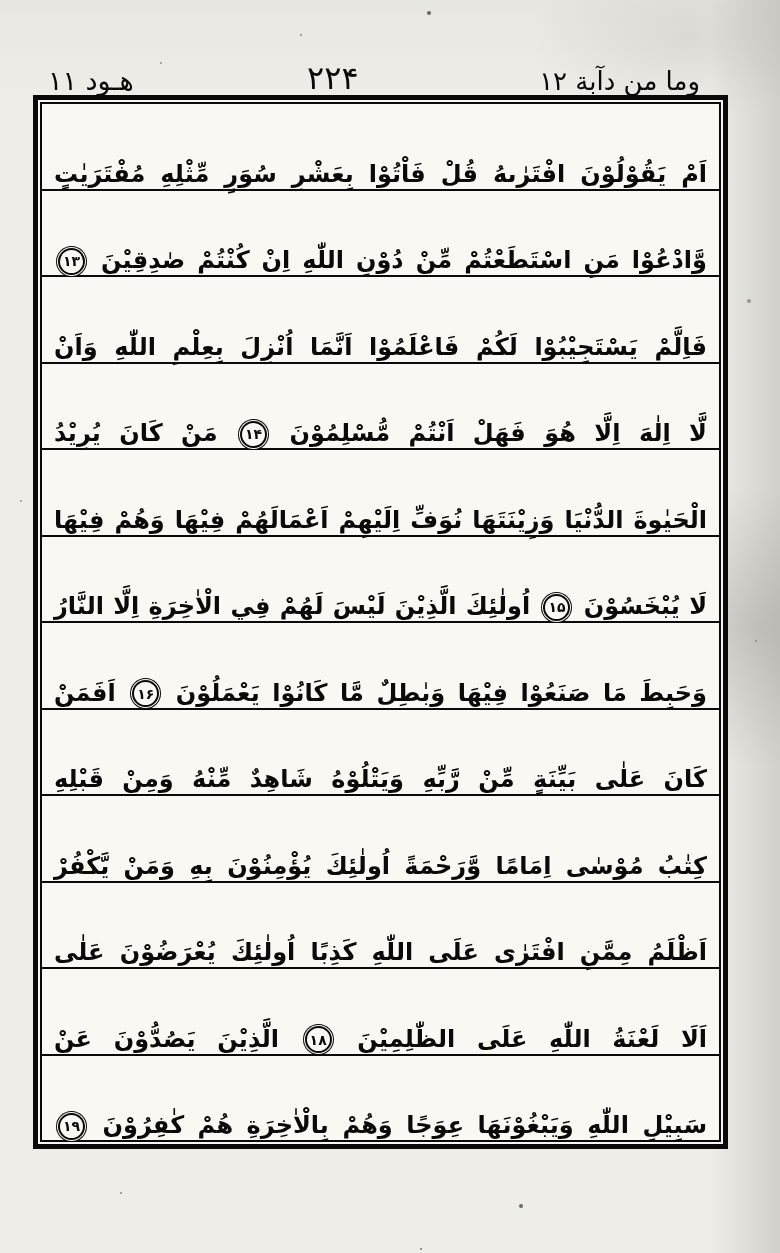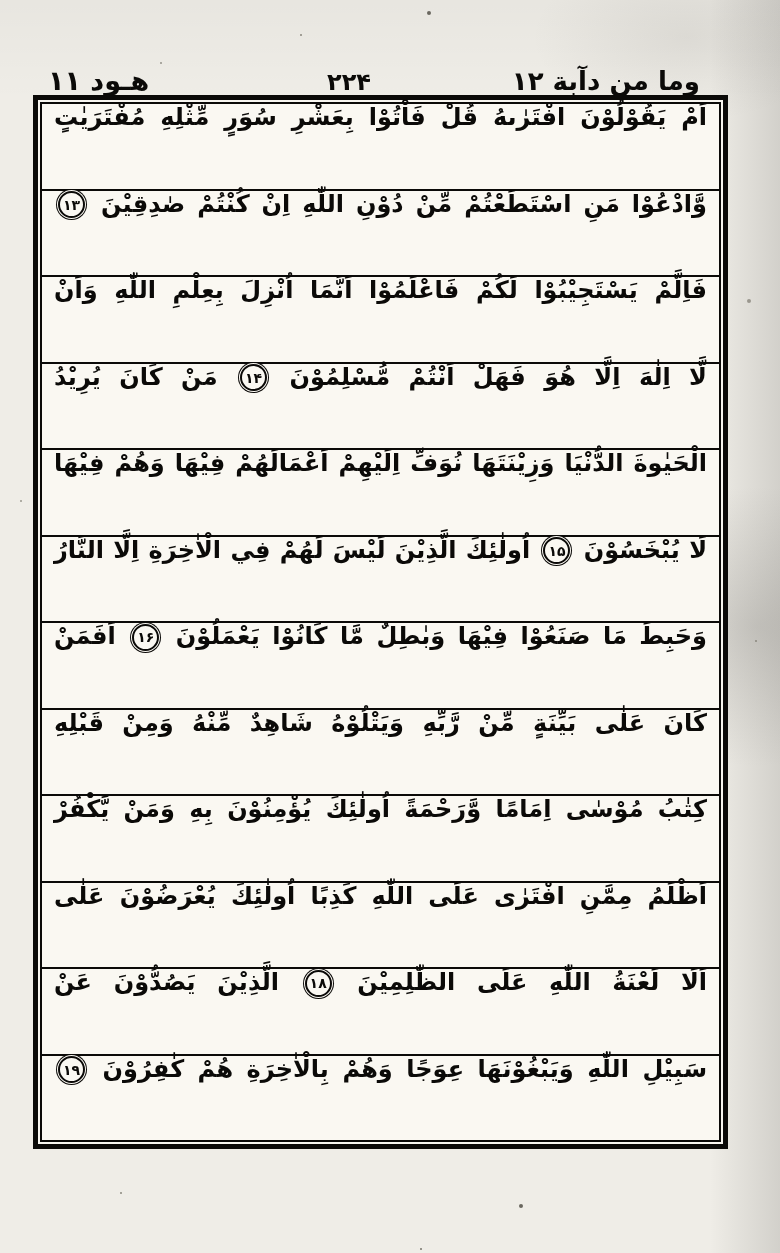--- a/index.html
+++ b/index.html
@@ -26,45 +26,45 @@
     box-shadow:
       428px 12px 0 1px #6a675f, 300px 34px 0 #8a877e, 592px 95px 0 #77746c,
       748px 300px 0 1px #9a978e, 755px 640px 0 #8a877e, 160px 62px 0 #95928a,
       520px 1205px 0 1px #6a675f, 120px 1192px 0 #8a877e, 420px 1248px 0 #77746c,
       700px 1100px 0 #9a978e, 20px 500px 0 #9a978e;
   }
 
   
   .header { position:absolute; top:52px; left:34px; width:694px; height:42px; }
   .hdr-item {
-    position:absolute; bottom:0; font-weight:bold; white-space:nowrap;
+    position:absolute; bottom:0; font-weight:normal; white-space:nowrap;
     letter-spacing:0; line-height:1;
   }
   .hdr-surah { left:14px; font-size:27px; }
-  .hdr-page  { left:293px; font-size:24px; }
+  .hdr-page  { left:273px; font-size:32px; }
   .hdr-juz   { right:28px; font-size:26px; }
 
   
   .frame {
     position:absolute; top:95px; left:33px; width:695px; height:1054px;
     border:5px solid #0b0a08; padding:2px; background:#f7f5ef;
   }
   .frame-inner {
     height:100%; border:2px solid #0b0a08;
     display:flex; flex-direction:column;
     background:#faf8f2;
   }
   .quran-line {
     flex:1 1 0; min-height:0;
     border-bottom:2px solid #0b0a08;
     font-weight:bold; font-size:24px;
     direction:rtl;
     text-align:justify; text-align-last:justify;
     padding:0 12px;
-    display:flex; align-items:flex-start;
+    display:flex; align-items:flex-end;
   }
   .quran-line > .line-text {
     width:100%;
     text-align:justify; text-align-last:justify;
     line-height:1.15;
   }
   .quran-line:last-child { border-bottom:none; }
 
   .ayah-marker {
     display:inline-flex; align-items:center; justify-content:center;

